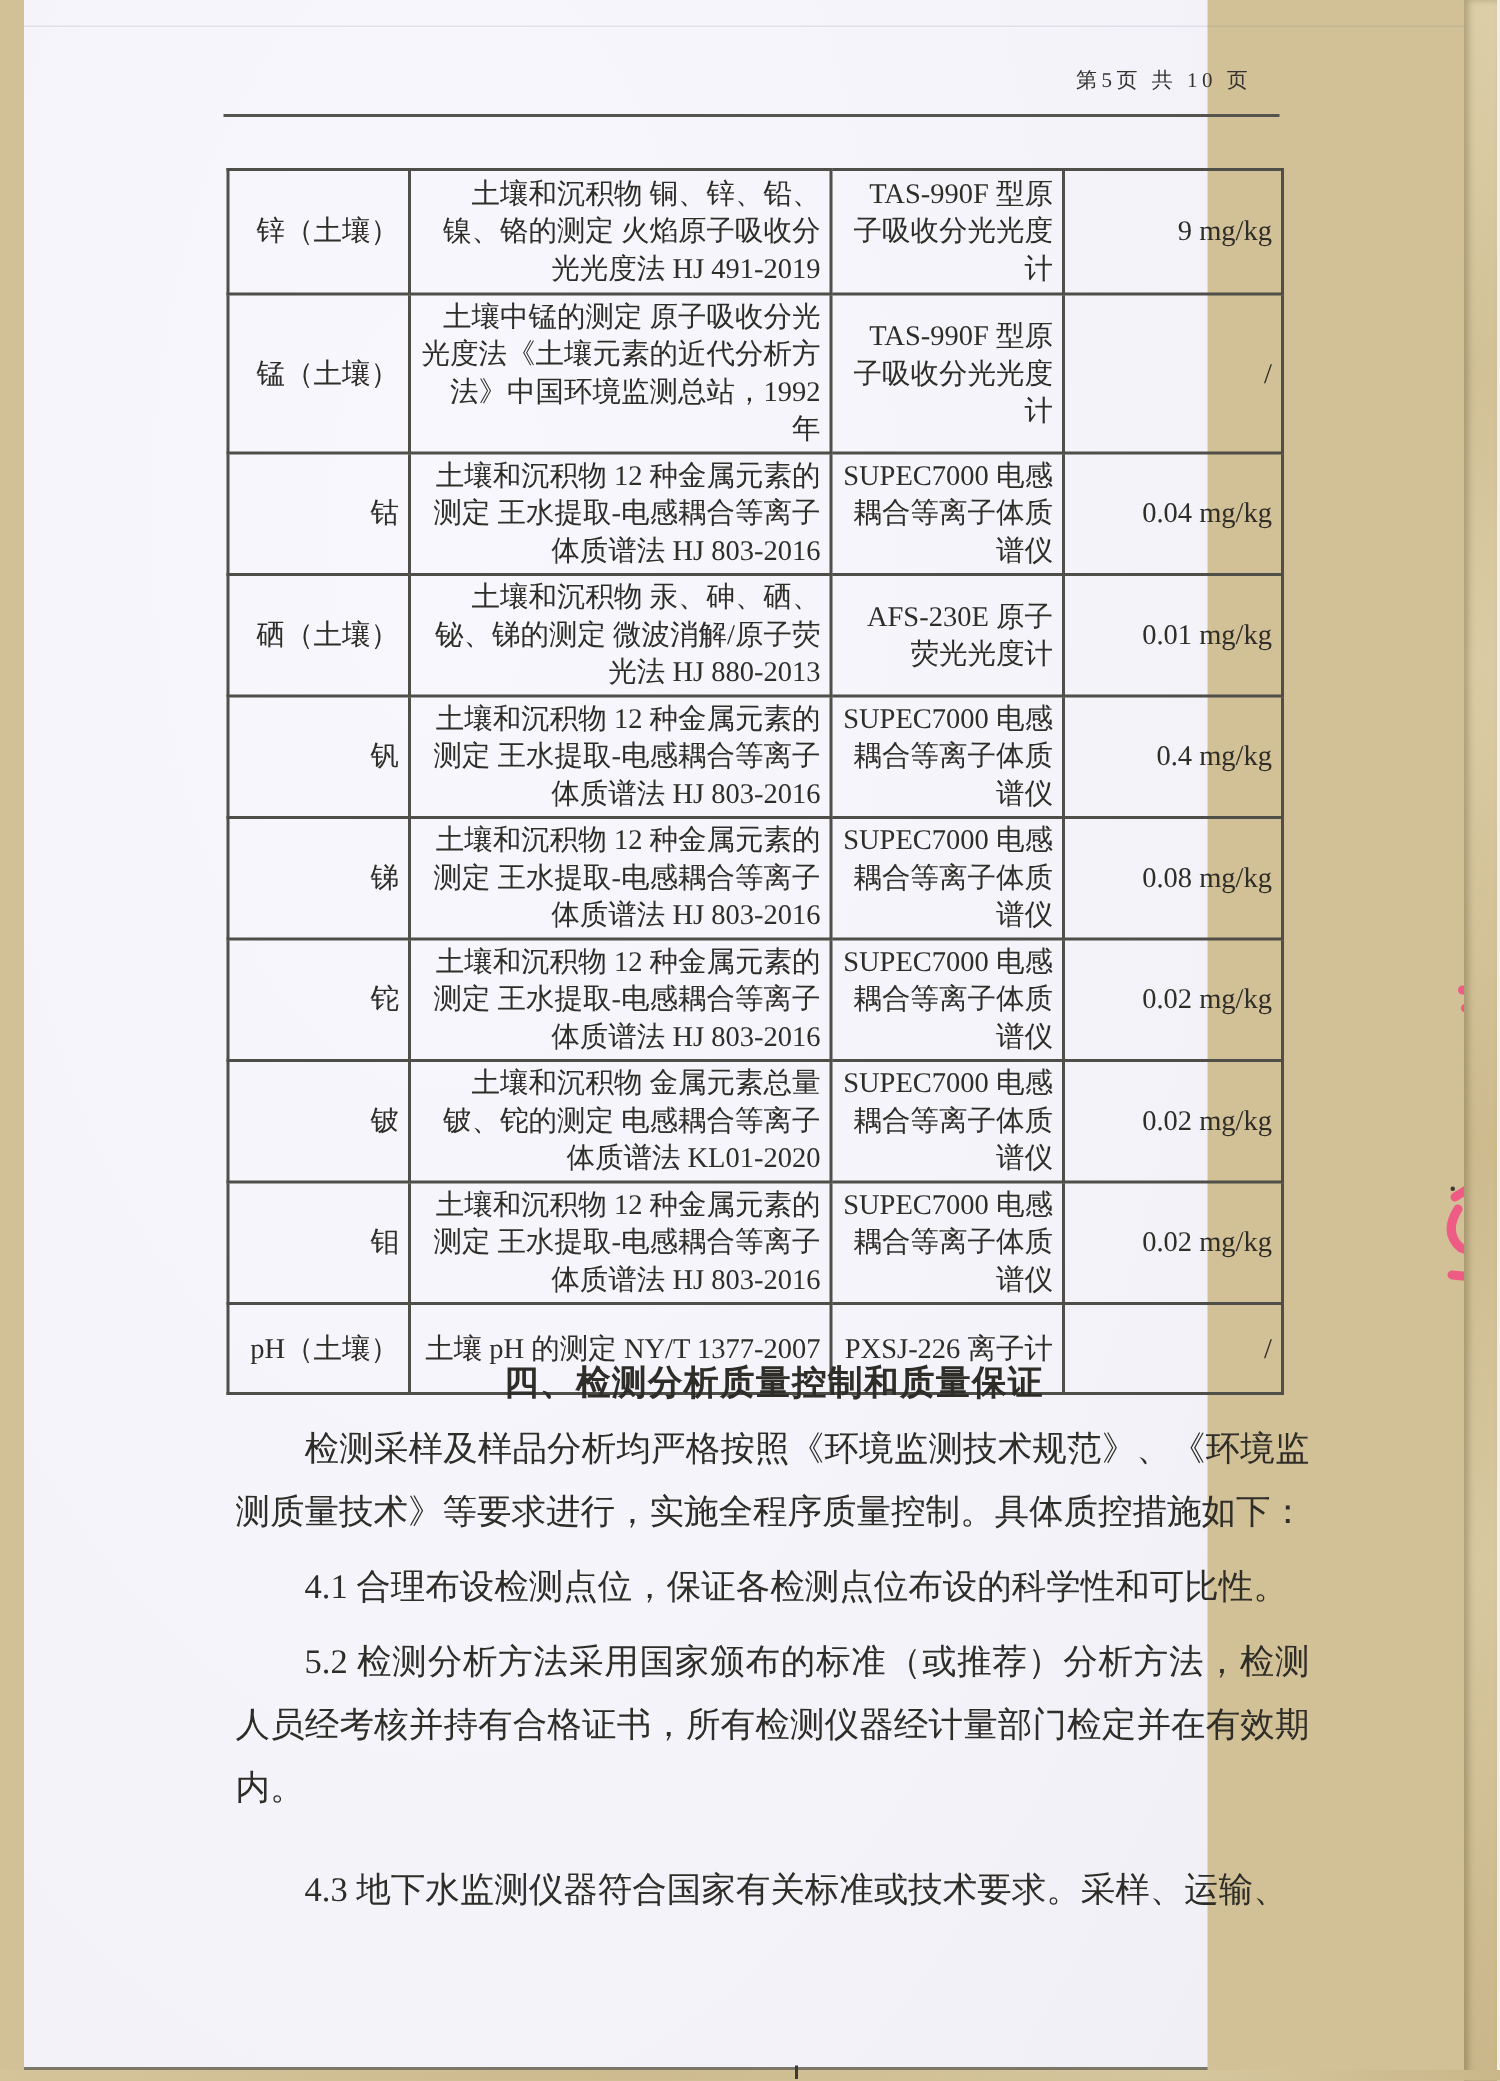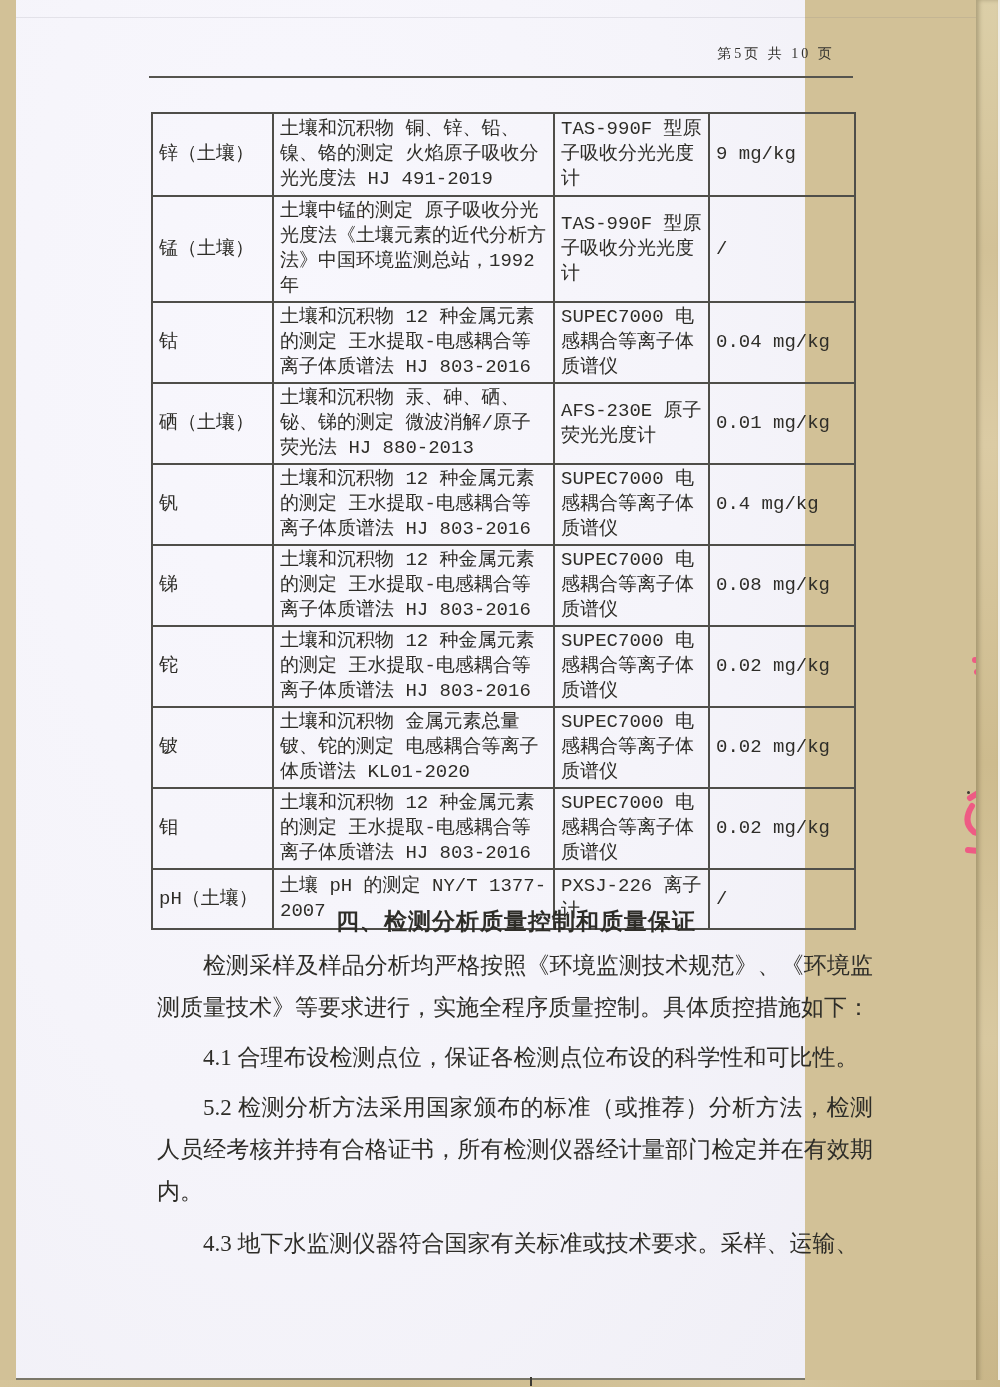--- a/index.html
+++ b/index.html
@@ -37,35 +37,35 @@
   }
   .header-rule{position:absolute;left:133px;top:76px;width:704px;height:2px;background:#55544e;}
   
   table.methods{
     position:absolute;left:135px;top:112px;width:703px;
     border-collapse:collapse;table-layout:fixed;
     font-size:19px;color:var(--ink,#2e2d28);
   }
   table.methods td{
     border:2px solid var(--line,#4f4e49);
-    text-align:left;vertical-align:middle;
-    padding:2px 6px;line-height:25px;font-family:Liberation Mono, monospace;
+    text-align:right;vertical-align:middle;
+    padding:2px 6px;line-height:25px;
   }
   td.limit{white-space:nowrap;}
   tr.h83{height:83px} tr.h98{height:98px} tr.h77{height:77px} tr.h60{height:60px}
   
   .text-block{position:absolute;left:141px;top:907px;width:716px;}
   .text-block h2{
     font-size:23px;font-weight:bold;margin:0 0 8px 2px;line-height:30px;letter-spacing:1px;text-align:center;
   }
   .text-block p{
     font-size:23px;line-height:42px;margin:8px 0 0 0;
     text-align:justify;text-indent:2em;
   }
-  p.para-gap{margin-top:10px;}
+  p.para-gap{margin-top:26px;}
   
   .stamp{position:absolute;left:934px;top:628px;}
   .stamp path{stroke:var(--stamp,#ee5b84);fill:none;}
   .stamp .fill{fill:var(--stamp,#ee5b84);stroke:none;}
   
   .speck{position:absolute;background:#3c3a34;}
   .speck-a{left:530px;top:1377px;width:2px;height:9px;}
   .speck-b{left:951px;top:791px;width:3px;height:3px;border-radius:50%;}
 </style>
 </head>

